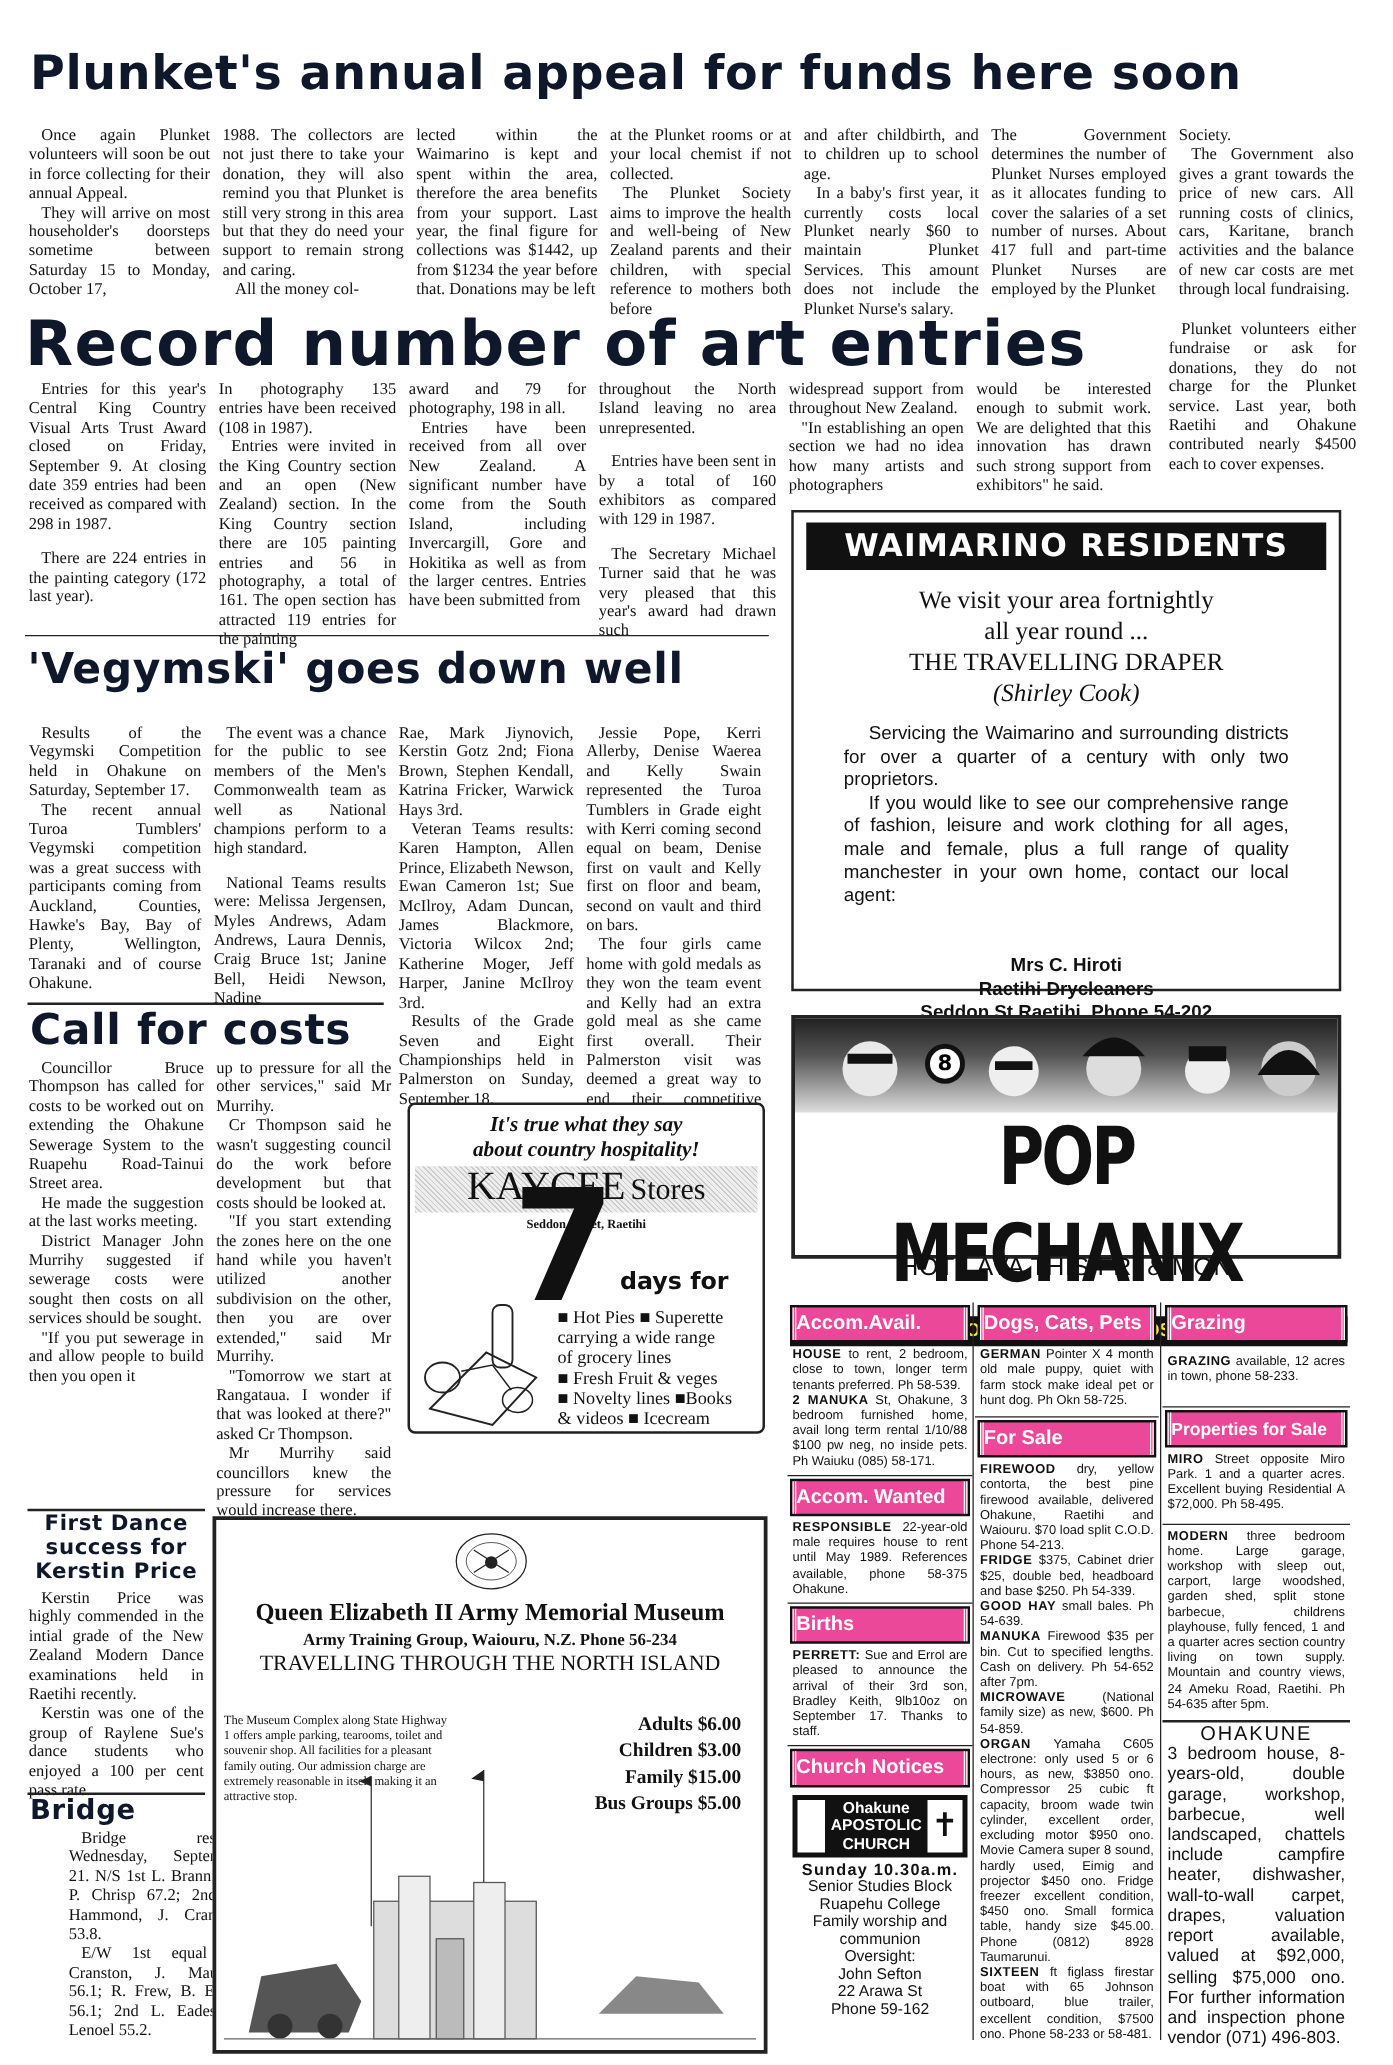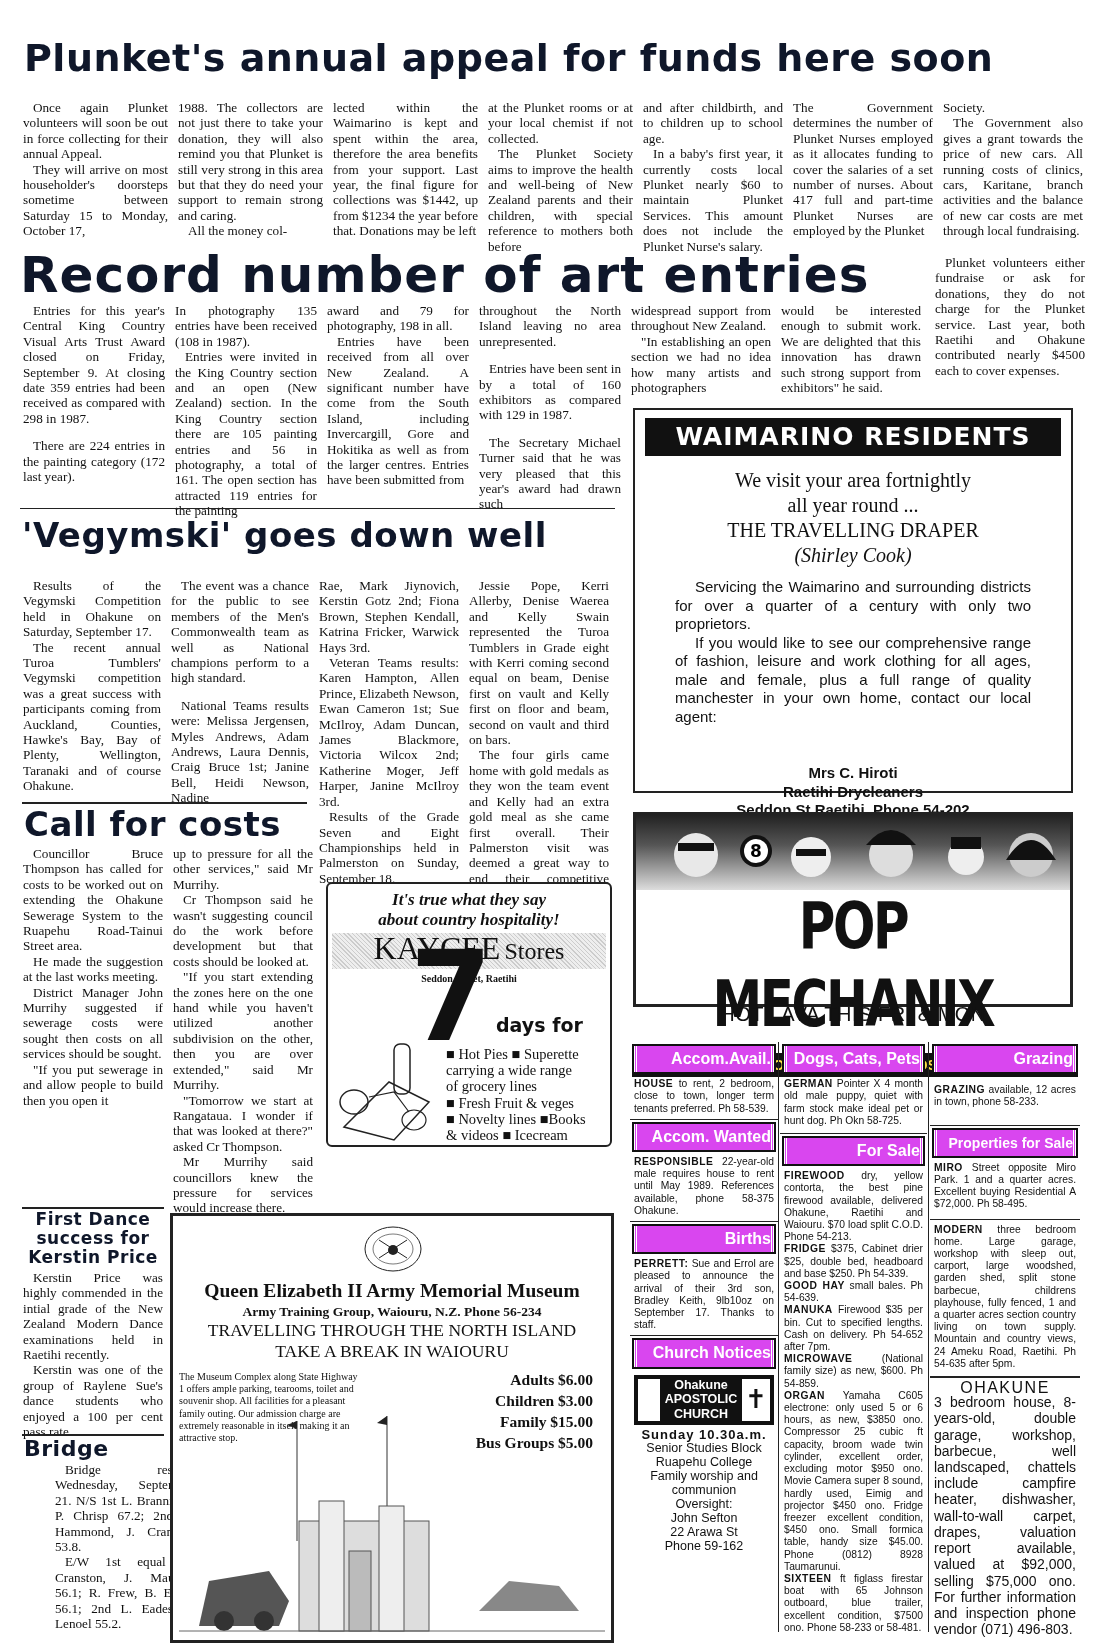--- a/index.html
+++ b/index.html
@@ -7,21 +7,21 @@
   .abs { position:absolute; }
   .h1 { font-family:"DejaVu Sans", sans-serif; font-weight:bold; color:#0f172a; white-space:nowrap; letter-spacing:0.5px; }
   .cols { position:absolute; display:flex; }
   .col { font-size:13.2px; line-height:15.4px; text-align:justify; padding:0 5px; box-sizing:border-box; }
   .col p { margin:0; text-indent:10px; }
   .col p + p.gap { margin-top:12px; }
   .rule { position:absolute; background:#222; height:2px; }
   .vrule { position:absolute; background:#222; width:1px; }
   .ad-box { position:absolute; border:2px solid #222; box-sizing:border-box; background:#fff; }
   .sans { font-family:"Liberation Sans", sans-serif;margin-top:38px; }
-  .class-head { background:#d946ef; color:#fff; font-family:"Liberation Sans", sans-serif; font-weight:bold; text-align:right; font-size:16px; padding:7px 0; margin:4px 4px 6px; border-left:3px double #fff; border-right:3px double #fff; box-shadow:0 0 0 2px #111; }
+  .class-head { background:#ec4899; color:#fff; font-family:"Liberation Sans", sans-serif; font-weight:bold; text-align:left; font-size:16px; padding:7px 0; margin:4px 4px 6px; border-left:3px double #fff; border-right:3px double #fff; box-shadow:0 0 0 2px #111; }
   .class-col { position:absolute; font-family:"Liberation Sans", sans-serif; font-size:10.3px; line-height:12.2px; text-align:justify; }
   .class-col p { margin:0 4px; }
   .class-col b { letter-spacing:0.5px; }
   .ctr { text-align:center; }
 </style>
 </head>
 <body>
 
 <div class="abs h1" style="left:24px;top:36px;font-size:38px;">Plunket's annual appeal for funds here soon</div>
 <div class="cols" style="left:18px;top:100px;width:1090px;">
@@ -171,21 +171,20 @@
   <svg class="abs" style="left:190px;top:8px" width="60" height="50" viewBox="0 0 60 50">
     <ellipse cx="30" cy="25" rx="28" ry="22" fill="none" stroke="#222" stroke-width="1"></ellipse>
     <ellipse cx="30" cy="25" rx="20" ry="15" fill="none" stroke="#222" stroke-width="0.6"></ellipse>
     <line x1="16" y1="34" x2="44" y2="16" stroke="#222" stroke-width="1"></line>
     <line x1="16" y1="16" x2="44" y2="34" stroke="#222" stroke-width="1"></line>
     <circle cx="30" cy="26" r="5" fill="#222"></circle>
   </svg>
   <div class="ctr" style="margin-top:64px;font-size:19.5px;font-weight:bold;">Queen Elizabeth II Army Memorial Museum</div>
   <div class="ctr" style="font-size:13.5px;font-weight:bold;margin-top:2px;">Army Training Group, Waiouru, N.Z. Phone 56-234</div>
   <div class="ctr" style="font-size:17.5px;line-height:21px;">TRAVELLING THROUGH THE NORTH ISLAND</div>
-  <div class="ctr" style="font-size:17.5px;line-height:21px;">TAKE A BREAK IN WAIOURU</div>
   <div class="abs" style="left:6px;top:155px;width:180px;font-size:10px;line-height:12.2px;">The Museum Complex along State Highway 1 offers ample parking, tearooms, toilet and souvenir shop. All facilities for a pleasant family outing. Our admission charge are extremely reasonable in itself making it an attractive stop.</div>
   <div class="abs" style="right:18px;top:153px;text-align:right;font-weight:bold;font-size:15.5px;line-height:21px;">
     <div>Adults $6.00</div>
     <div>Children $3.00</div>
     <div>Family $15.00</div>
     <div>Bus Groups $5.00</div>
   </div>
   <svg class="abs" style="left:6px;top:195px" width="426" height="225" viewBox="0 0 426 225">
     <line x1="118" y1="10" x2="118" y2="130" stroke="#333"></line>
     <path d="M118 10 L108 14 L118 18" fill="#222"></path>
@@ -244,20 +243,21 @@
 </div>
 
 <div class="abs sans" style="left:632px;top:1015px;width:446px;height:24px;background:#111;color:#fde047;font-weight:bold;font-size:15px;line-height:24px;text-align:center;white-space:nowrap;letter-spacing:-0.3px;">CLASSADS PHONE 58-532 CLASSADS PHONE 58-532</div>
 
 <div class="vrule" style="left:778px;top:1042px;height:590px;"></div>
 <div class="vrule" style="left:928px;top:1042px;height:590px;"></div>
 
 <div class="class-col" style="left:630px;top:1042px;width:148px;">
   <div class="class-head">Accom.Avail.</div>
   <p><b>HOUSE</b><span> to rent, 2 bedroom, close to town, longer term tenants preferred. Ph 58-539.</span></p>
+  <p><b>2 MANUKA</b><span> St, Ohakune, 3 bedroom furnished home, avail long term rental 1/10/88 $100 pw neg, no inside pets. Ph Waiuku (085) 58-171.</span></p>
   <div style="border-top:1px solid #222;margin-top:4px;"></div>
   <div class="class-head">Accom. Wanted</div>
   <p><b>RESPONSIBLE</b><span> 22-year-old male requires house to rent until May 1989. References available, phone 58-375 Ohakune.</span></p>
   <div style="border-top:1px solid #222;margin-top:4px;"></div>
   <div class="class-head">Births</div>
   <p><b>PERRETT:</b><span> Sue and Errol are pleased to announce the arrival of their 3rd son, Bradley Keith, 9lb10oz on September 17. Thanks to staff.</span></p>
   <div style="border-top:1px solid #222;margin-top:4px;"></div>
   <div class="class-head">Church Notices</div>
   <div style="margin:8px 4px 4px;background:#111;color:#fff;display:flex;align-items:center;height:50px;">
     <div style="width:22px;height:42px;background:#fff;margin-left:4px;"></div>

